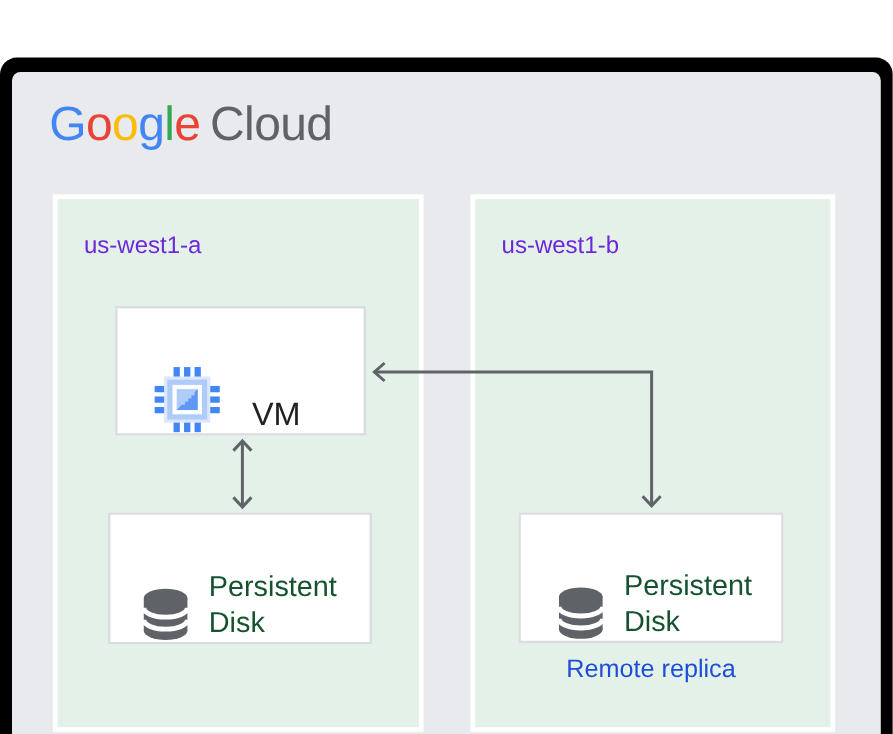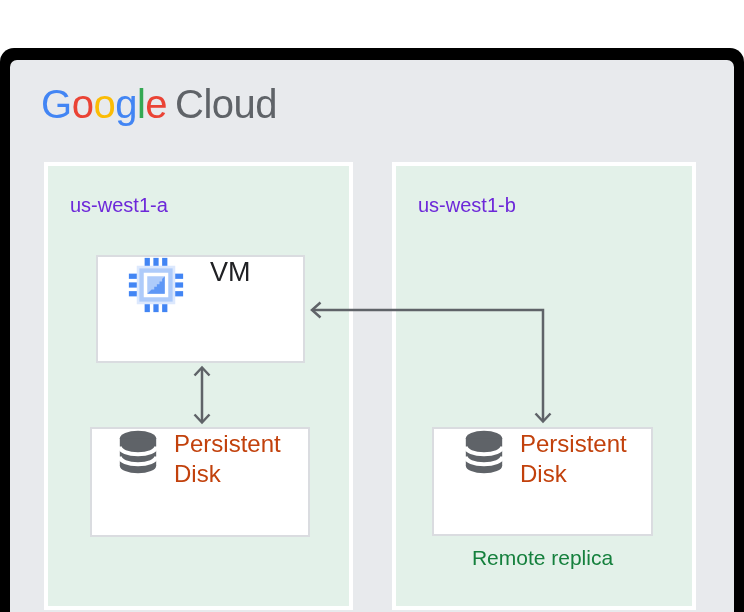--- a/index.html
+++ b/index.html
@@ -40,39 +40,39 @@
   .zone-b { left: 382px; top: 102px; width: 304px; height: 448px; }
   .zone-label {
     position: absolute; left: 22px; top: 28px;
     font-size: 20px; color: #6d28d9;
   }
   
   .node {
     position: absolute;
     background: #FFFFFF;
     border: 2px solid #DADCE0;
-    display: flex; align-items: flex-start;
+    display: flex; align-items: flex-end;
   }
   .node-vm     { left: 86px;  top: 195px; width: 209px; height: 108px; padding-left: 30px; }
   .node-disk-a { left: 80px;  top: 367px; width: 220px; height: 110px; padding-left: 26px; }
   .node-disk-b { left: 422px; top: 367px; width: 221px; height: 109px; padding-left: 30px; }
   .node .icon { flex: 0 0 auto; display: block; }
   .vm-label {
     margin-left: 26px;
     font-size: 27px; color: #202124;
   }
   .disk-label {
     margin-left: 16px;
-    font-size: 24px; line-height: 30px; color: #c2410c;
+    font-size: 24px; line-height: 30px; color: #14532d;
     width: 120px;
   }
   .caption {
     position: absolute; left: 422px; top: 486px; width: 221px;
     text-align: center;
-    font-size: 21px; color: #15803d;
+    font-size: 21px; color: #1d4ed8;
   }
   
   #arrows {
     position: absolute; left: 0; top: 0;
     width: 744px; height: 612px;
     pointer-events: none;
   }
 </style>
 </head>
 <body>

